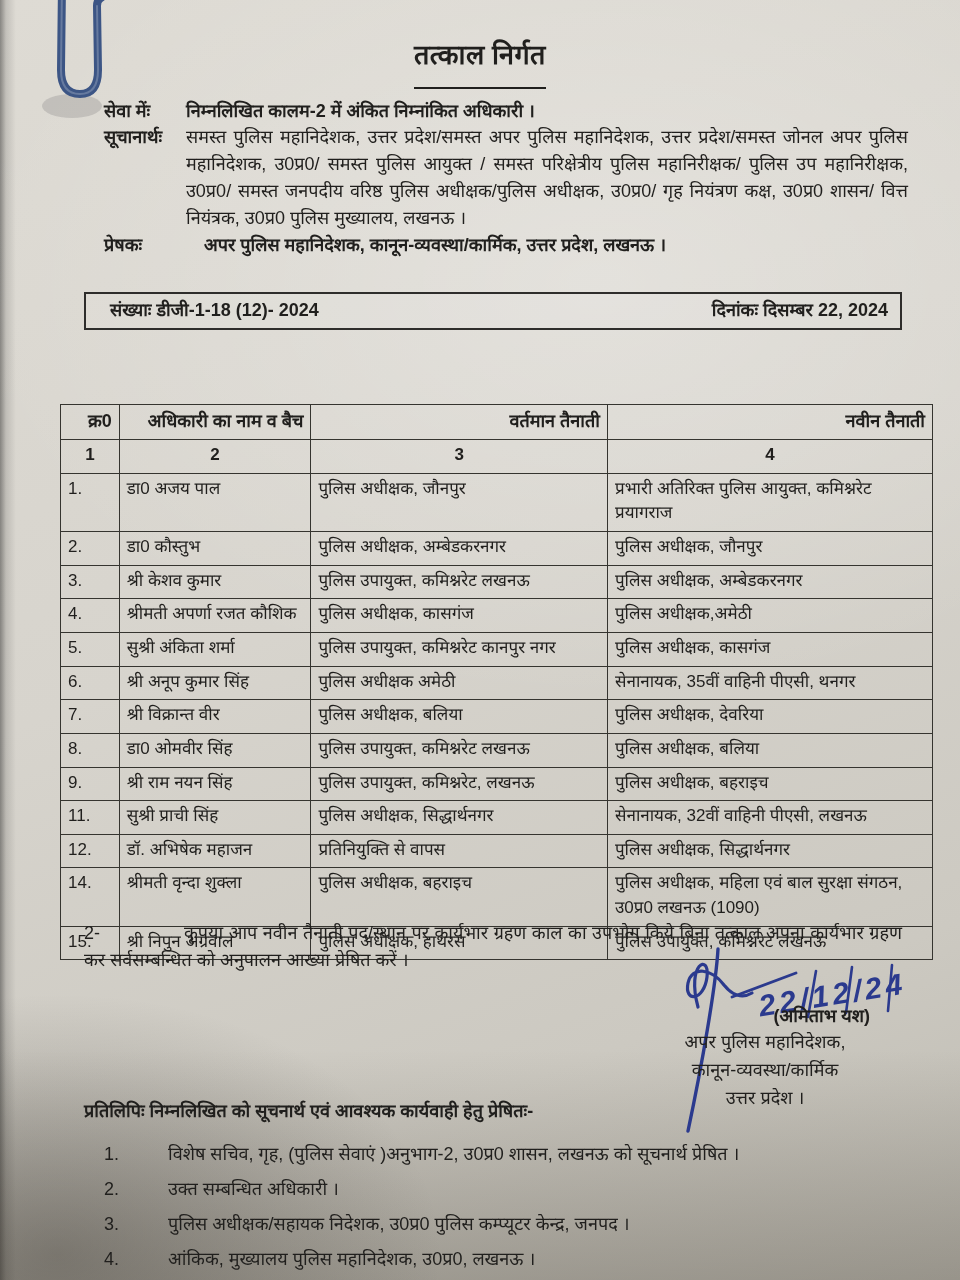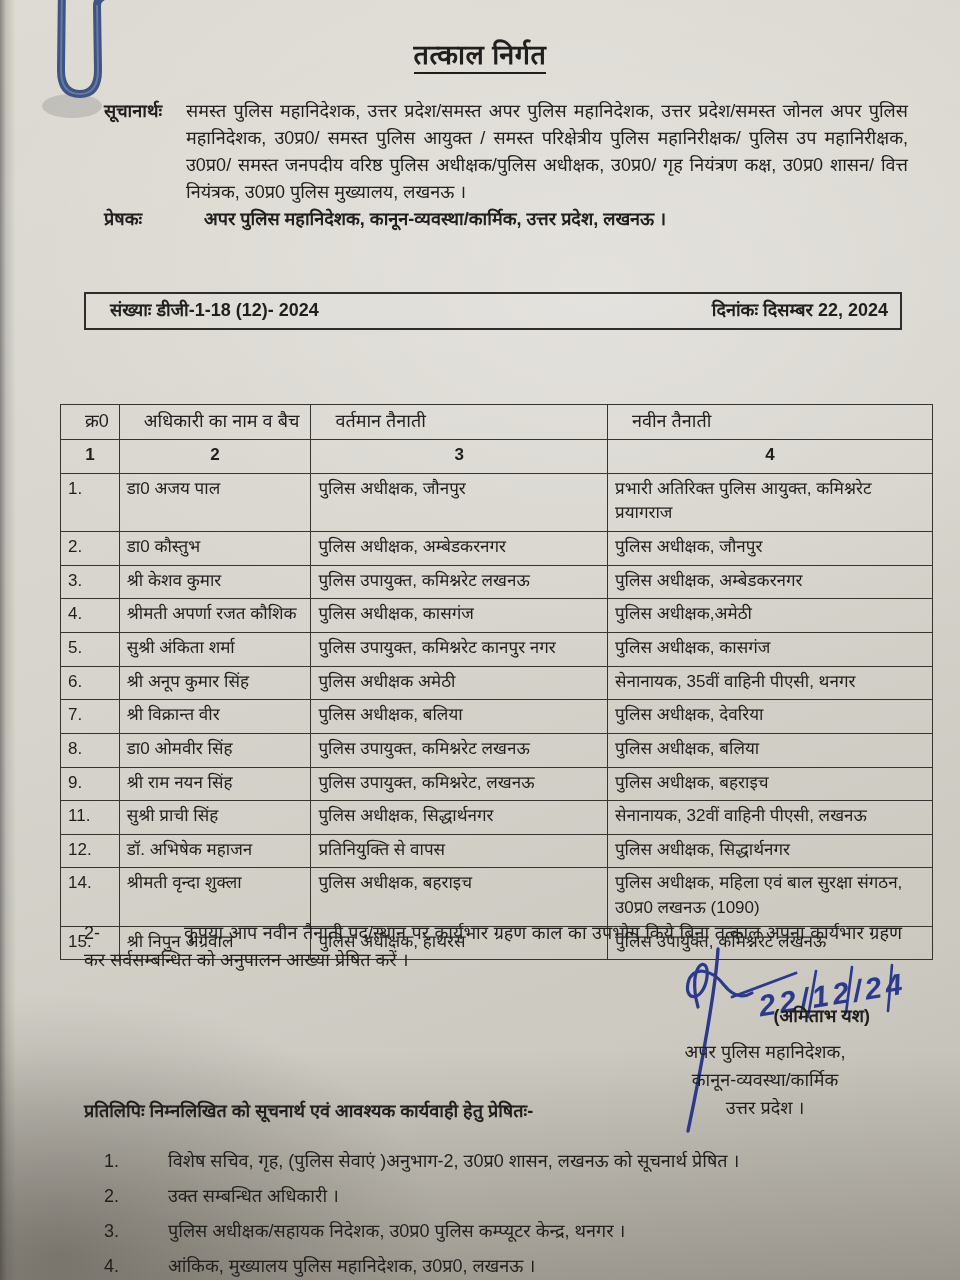--- a/index.html
+++ b/index.html
@@ -12,58 +12,58 @@
       linear-gradient(to top, rgba(66,60,50,.30), rgba(66,60,50,0) 18%),
       linear-gradient(to right, rgba(30,30,30,.45) 0px, rgba(30,30,30,.14) 6px, rgba(30,30,30,0) 16px),
       linear-gradient(160deg, #dedbd4 0%, #d7d4cd 45%, #ccc9c1 78%, #bdbab1 100%);
     color:#201f1d;
   }
   .devnag{line-height:1.45;}
   
   .clip-wrap{position:absolute;left:30px;top:-6px;width:110px;height:140px;}
   
   .title{position:absolute;top:36px;left:0;right:0;text-align:center;font-size:27px;font-weight:bold;letter-spacing:.5px;}
-  .title span{border-bottom:2.5px solid #201f1d;padding-bottom:2px;}
+  .title span{border-bottom:2.5px solid #201f1d;padding-bottom:17px;font-family:Liberation Serif, serif;}
   
   .addr{position:absolute;top:98px;left:104px;right:52px;font-size:18px;}
   .row{display:grid;grid-template-columns:82px 1fr;column-gap:0;}
   .lbl{font-weight:bold;white-space:nowrap;}
   .seva-text{font-weight:bold;}
   .suchna-text{text-align:justify;line-height:1.5;}
   .preshak{}
   .preshak .txt{font-weight:bold;padding-left:18px;}
   
   .refbox{position:absolute;top:292px;left:84px;right:58px;border:2px solid #2e2d2b;
     display:flex;justify-content:space-between;align-items:center;padding:3px 12px 5px 24px;
     font-size:18px;font-weight:bold;background:rgba(255,255,255,.06);}
   
   .intro{position:absolute;top:336px;left:84px;right:56px;font-size:18px;text-align:justify;line-height:1.5;text-indent:92px;}
   
   table.transfer{position:absolute;top:404px;left:60px;width:873px;border-collapse:collapse;font-size:17px;}
   table.transfer th,table.transfer td{border:1.6px solid #35342f;padding:3px 7px 5px 7px;vertical-align:top;}
-  table.transfer th{font-size:18px;font-weight:normal;text-align:left;height:26px;padding-left:24px;}
+  table.transfer th{font-size:18px;font-weight:bold;text-align:right;height:26px;padding-left:24px;}
   .numrow td{text-align:center;font-weight:bold;height:22px;}
   td.sno{width:44px;padding-left:9px;}
   td.name{width:186px;}
   td.cur{width:300px;}
   td.new{width:330px;}
   tbody td{height:22px;}
   
   .para2{position:absolute;top:920px;left:84px;right:58px;font-size:18px;text-align:justify;line-height:1.5;}
   .para2 .pno{display:inline-block;width:100px;font-weight:normal;}
   
   .sig{position:absolute;top:945px;left:600px;width:330px;height:200px;}
   .sig-ink{position:absolute;left:0;top:0;width:330px;height:200px;}
   .sig-date{position:absolute;left:158px;top:28px;transform:rotate(-9deg);
     color:#2b3a8e;font-size:30px;font-style:italic;font-weight:bold;letter-spacing:4px;white-space:nowrap;}
   .sig-name{position:absolute;top:58px;left:60px;width:210px;text-align:right;font-size:18px;font-weight:bold;}
-  .sig-lines{position:absolute;top:84px;left:30px;width:270px;text-align:center;font-size:18px;line-height:1.55;margin-top:10px;}
+  .sig-lines{position:absolute;top:84px;left:30px;width:270px;text-align:center;font-size:18px;line-height:1.55;}
   
   .copy{position:absolute;top:1098px;left:84px;right:52px;font-size:18px;}
-  .copy-head{font-weight:bold;margin-bottom:24px;}
+  .copy-head{font-weight:bold;margin-bottom:17px;}
   .copy-item{display:grid;grid-template-columns:84px 1fr;margin-bottom:9px;}
   .copy-no{padding-left:20px;}
 </style>
 </head>
 <body>
 
 <div class="page devnag">
 
   <div class="clip-wrap">
     <svg width="110" height="140" viewBox="0 0 110 140">
@@ -71,20 +71,24 @@
       <path d="M 32 -10 L 31 76 Q 31 100 50 100 Q 68 100 68 76 L 67 12 Q 67 6 71 4" fill="none" stroke="#3c5585" stroke-width="8" stroke-linecap="round"></path>
       <path d="M 32 -10 L 31 76 Q 31 100 50 100 Q 68 100 68 76 L 67 12" fill="none" stroke="rgba(255,255,255,0.22)" stroke-width="2" stroke-linecap="round"></path>
     </svg>
   </div>
 
   <div class="title">
     <span>तत्काल निर्गत</span>
   </div>
 
   <div class="addr">
+    <div class="row">
+      <span class="lbl">सेवा मेंः</span>
+      <span class="seva-text">निम्नलिखित कालम-2 में अंकित निम्नांकित अधिकारी ।</span>
+    </div>
     <div class="row">
       <span class="lbl">सूचानार्थः</span>
       <span class="suchna-text">समस्त पुलिस महानिदेशक, उत्तर प्रदेश/समस्त अपर पुलिस महानिदेशक, उत्तर प्रदेश/समस्त जोनल अपर पुलिस महानिदेशक, उ0प्र0/ समस्त पुलिस आयुक्त / समस्त परिक्षेत्रीय पुलिस महानिरीक्षक/ पुलिस उप महानिरीक्षक, उ0प्र0/ समस्त जनपदीय वरिष्ठ पुलिस अधीक्षक/पुलिस अधीक्षक, उ0प्र0/ गृह नियंत्रण कक्ष, उ0प्र0 शासन/ वित्त नियंत्रक, उ0प्र0 पुलिस मुख्यालय, लखनऊ ।</span>
     </div>
     <div class="row preshak">
       <span class="lbl">प्रेषकः</span>
       <span class="txt">अपर पुलिस महानिदेशक, कानून-व्यवस्था/कार्मिक, उत्तर प्रदेश, लखनऊ ।</span>
     </div>
   </div>
 
@@ -220,21 +224,21 @@
     <div class="copy-item">
       <span class="copy-no">1.</span>
       <span>विशेष सचिव, गृह, (पुलिस सेवाएं )अनुभाग-2, उ0प्र0 शासन, लखनऊ को सूचनार्थ प्रेषित  ।</span>
     </div>
     <div class="copy-item">
       <span class="copy-no">2.</span>
       <span>उक्त सम्बन्धित अधिकारी ।</span>
     </div>
     <div class="copy-item">
       <span class="copy-no">3.</span>
-      <span>पुलिस अधीक्षक/सहायक निदेशक, उ0प्र0 पुलिस कम्प्यूटर केन्द्र, थनगर ।</span>
+      <span>पुलिस अधीक्षक/सहायक निदेशक, उ0प्र0 पुलिस कम्प्यूटर केन्द्र, जनपद ।</span>
     </div>
     <div class="copy-item">
       <span class="copy-no">4.</span>
       <span>आंकिक, मुख्यालय पुलिस महानिदेशक, उ0प्र0, लखनऊ ।</span>
     </div>
   </div>
 
 </div>
 
 </body></html>

